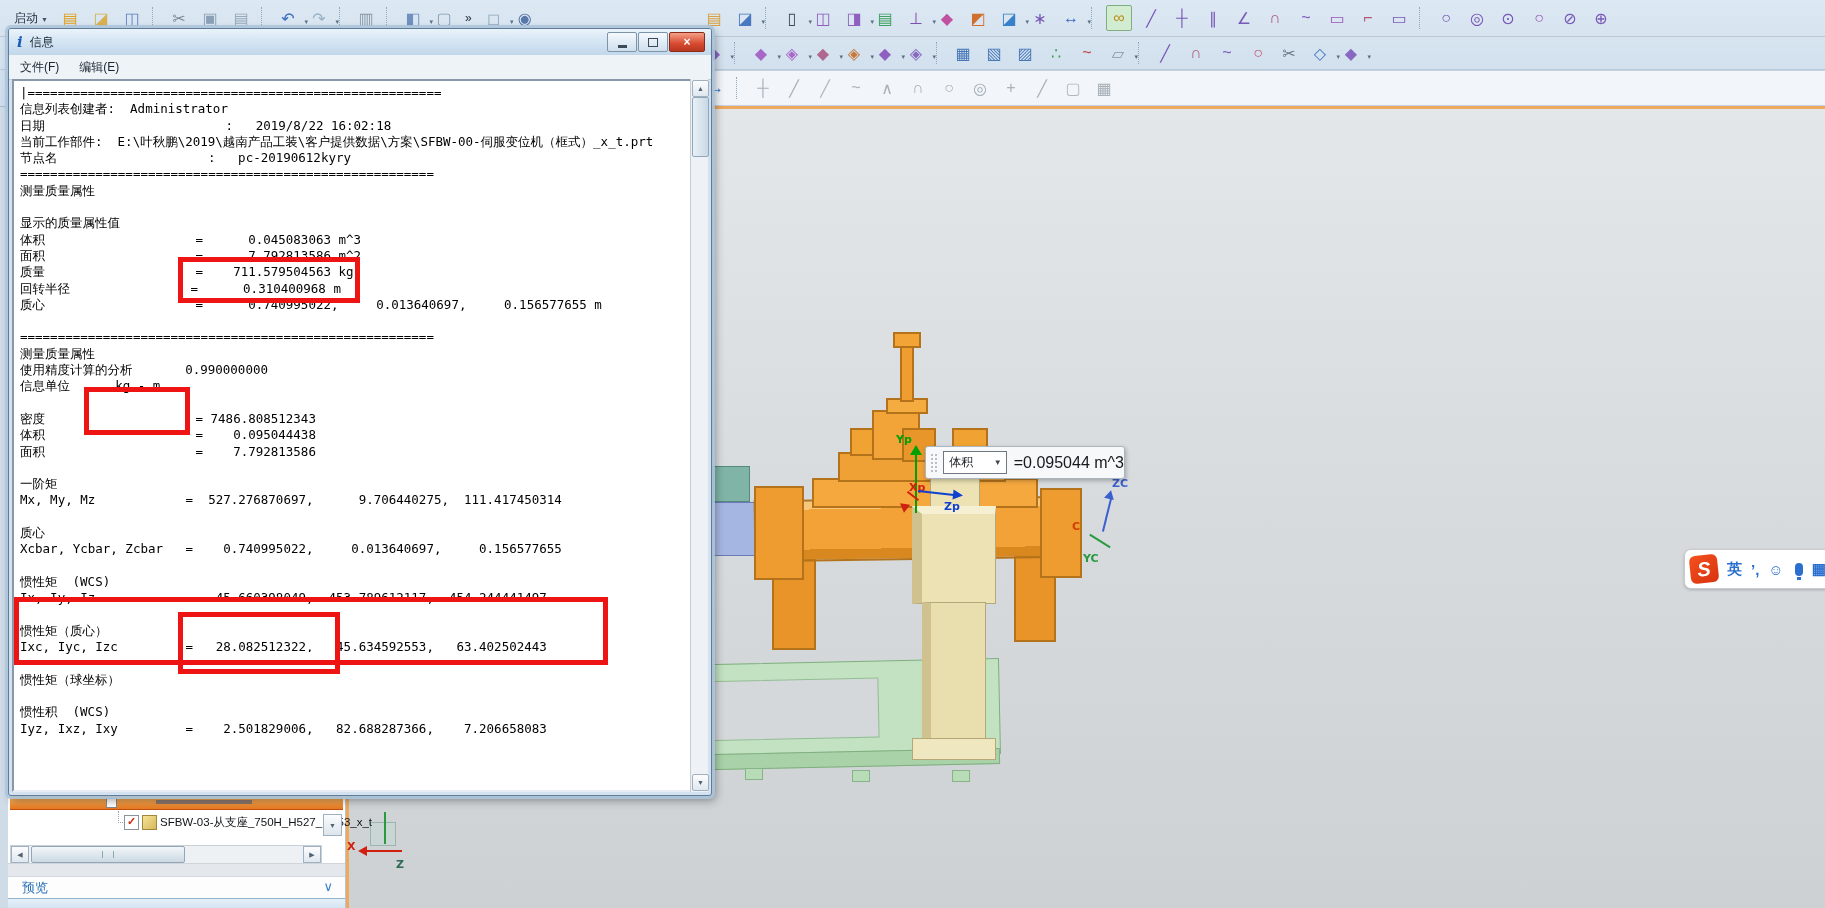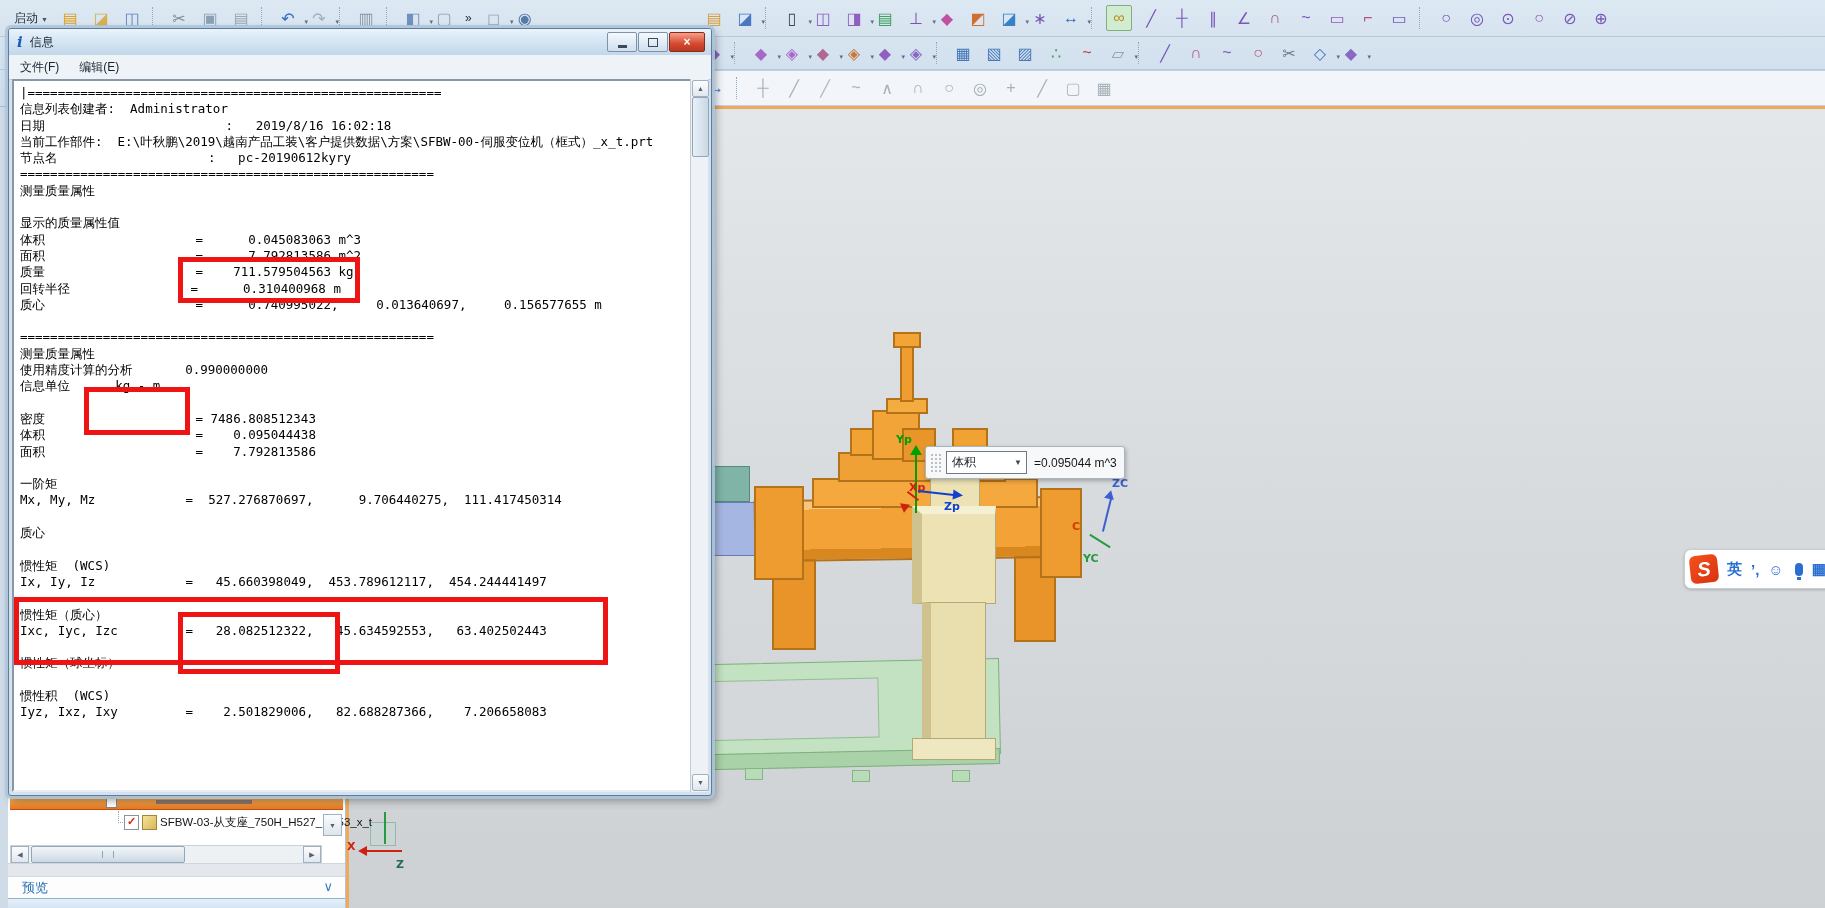--- a/index.html
+++ b/index.html
@@ -32,21 +32,21 @@
 
   
   #measure-bar{position:absolute;left:925px;top:446px;width:198px;height:31px;background:#f7f8f9;
      border:1px solid #aab4bc;border-radius:3px;box-shadow:1px 2px 4px rgba(0,0,0,.25);
      display:flex;align-items:center;}
   #measure-handle{width:12px;height:20px;margin-left:4px;
      background:radial-gradient(circle,#b9bfc5 1px,transparent 1.2px);background-size:4px 4px;}
   #measure-dd{width:74px;height:21px;background:#fff;border:1px solid #707880;margin-left:4px;
      display:flex;align-items:center;font-size:12px;color:#202428;padding-left:5px;position:relative;}
   #measure-dd .arr{position:absolute;right:4px;top:6px;font-size:8px;color:#404850;}
-  #measure-val{font-size:12px;color:#17191c;margin-left:7px;white-space:nowrap;}
+  #measure-val{font-size:16px;color:#17191c;margin-left:7px;white-space:nowrap;}
 
   
   .axis{position:absolute;}
   .alabel{position:absolute;font-size:11px;font-weight:bold;font-family:"DejaVu Sans",sans-serif;}
 
   
   #ime{position:absolute;left:1684px;top:549px;width:141px;height:38px;background:#fff;
      border:1px solid #c9cdd1;border-radius:7px 0 0 7px;box-shadow:0 1px 3px rgba(0,0,0,.2);
      display:flex;align-items:center;}
   #ime-logo{width:28px;height:28px;margin-left:5px;background:linear-gradient(145deg,#f4511e,#d8330f);
@@ -354,21 +354,21 @@
       <span class="wbtn" id="btn-close">×</span>
     </span>
   </div>
   <div id="menu-bar">
     <span class="menu-item">文件(F)</span>
     <span class="menu-item">编辑(E)</span>
   </div>
   <div id="info-content">
       <div class="iline">|=======================================================</div>
       <div class="iline">信息列表创建者:  Administrator</div>
-      <div class="iline">日期                        :   2019/8/16 16:02:18</div>
+      <div class="iline">日期                        :   2019/8/22 16:02:18</div>
       <div class="iline">当前工作部件:  E:\叶秋鹏\2019\越南产品工装\客户提供数据\方案\SFBW-00-伺服变位机（框式）_x_t.prt</div>
       <div class="iline">节点名                    :   pc-20190612kyry</div>
       <div class="iline">=======================================================</div>
       <div class="iline">测量质量属性</div>
       <div class="iline"> </div>
       <div class="iline">显示的质量属性值</div>
       <div class="iline">体积                    =      0.045083063 m^3</div>
       <div class="iline">面积                    =      7.792813586 m^2</div>
       <div class="iline">质量                    =    711.579504563 kg</div>
       <div class="iline">回转半径                =      0.310400968 m</div>
@@ -380,20 +380,21 @@
       <div class="iline">信息单位      kg - m</div>
       <div class="iline"> </div>
       <div class="iline">密度                    = 7486.808512343</div>
       <div class="iline">体积                    =    0.095044438</div>
       <div class="iline">面积                    =    7.792813586</div>
       <div class="iline"> </div>
       <div class="iline">一阶矩</div>
       <div class="iline">Mx, My, Mz            =  527.276870697,      9.706440275,  111.417450314</div>
       <div class="iline"> </div>
       <div class="iline">质心</div>
+      <div class="iline">Xcbar, Ycbar, Zcbar   =    0.740995022,     0.013640697,     0.156577655</div>
       <div class="iline"> </div>
       <div class="iline">惯性矩  (WCS)</div>
       <div class="iline">Ix, Iy, Iz            =   45.660398049,  453.789612117,  454.244441497</div>
       <div class="iline"> </div>
       <div class="iline">惯性矩（质心）</div>
       <div class="iline">Ixc, Iyc, Izc         =   28.082512322,   45.634592553,   63.402502443</div>
       <div class="iline"> </div>
       <div class="iline">惯性矩（球坐标）</div>
       <div class="iline"> </div>
       <div class="iline">惯性积  (WCS)</div>

